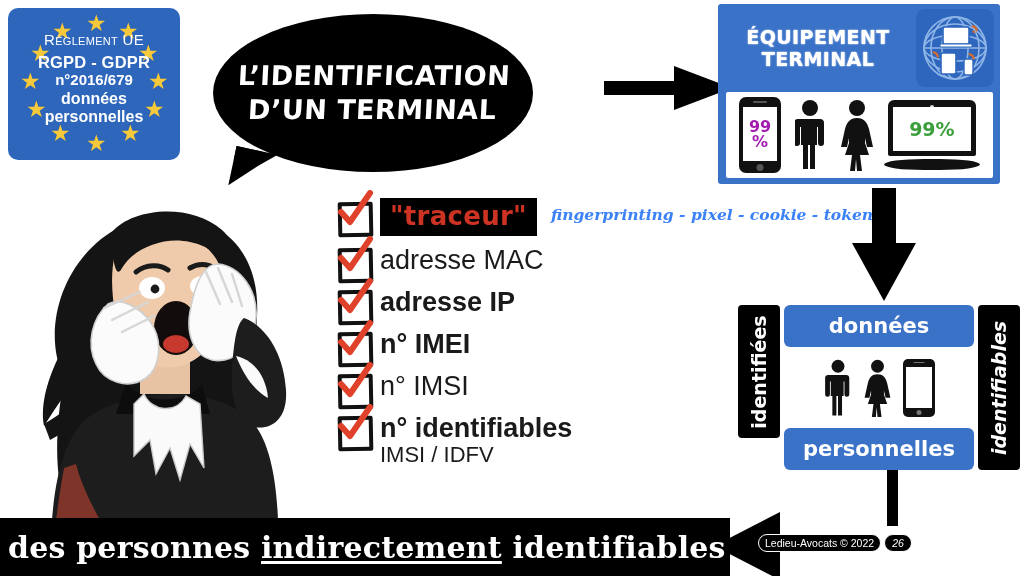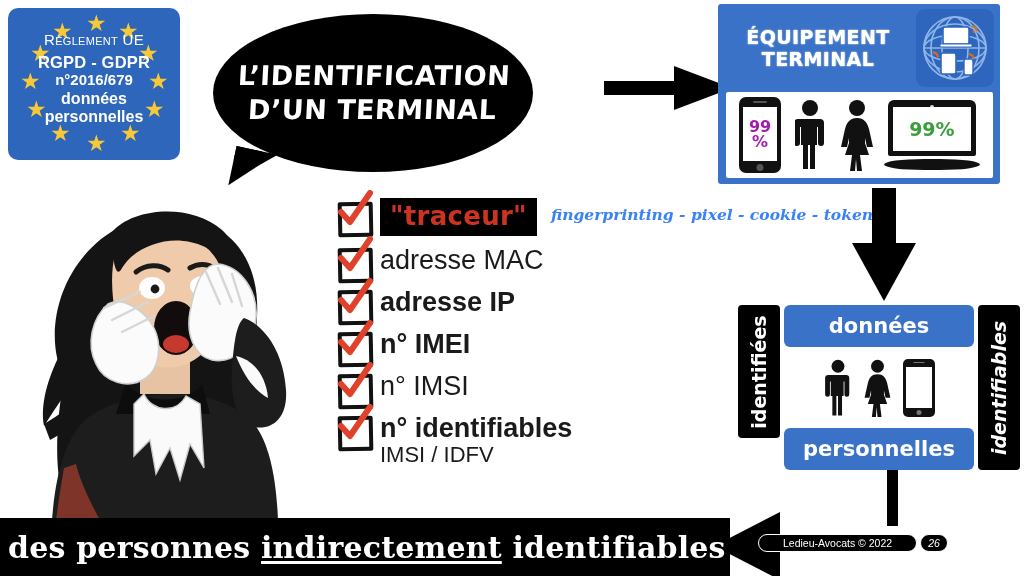--- a/index.html
+++ b/index.html
@@ -239,21 +239,21 @@
     border-top: 34px solid transparent;
     border-bottom: 34px solid transparent;
     border-right: 66px solid #000;
   }
   .credit {
     position:absolute; left: 758px; top: 533px; height: 20px;
     display:flex; align-items:center; gap: 3px; z-index: 5;
   }
   .credit .pill {
     background:#000; color:#fff; border:1.5px solid #fff; border-radius:10px;
-    font-size:10.5px; padding: 2px 24px; white-space:nowrap;
+    font-size:10.5px; padding: 2px 6px; white-space:nowrap;
     font-family:"Liberation Sans", sans-serif;
   }
   .credit .pill.num { padding: 2px 7px; font-style: italic; }
 </style>
 </head>
 <body>
 
 <div class="slide">
 
   <div class="eu-badge">

